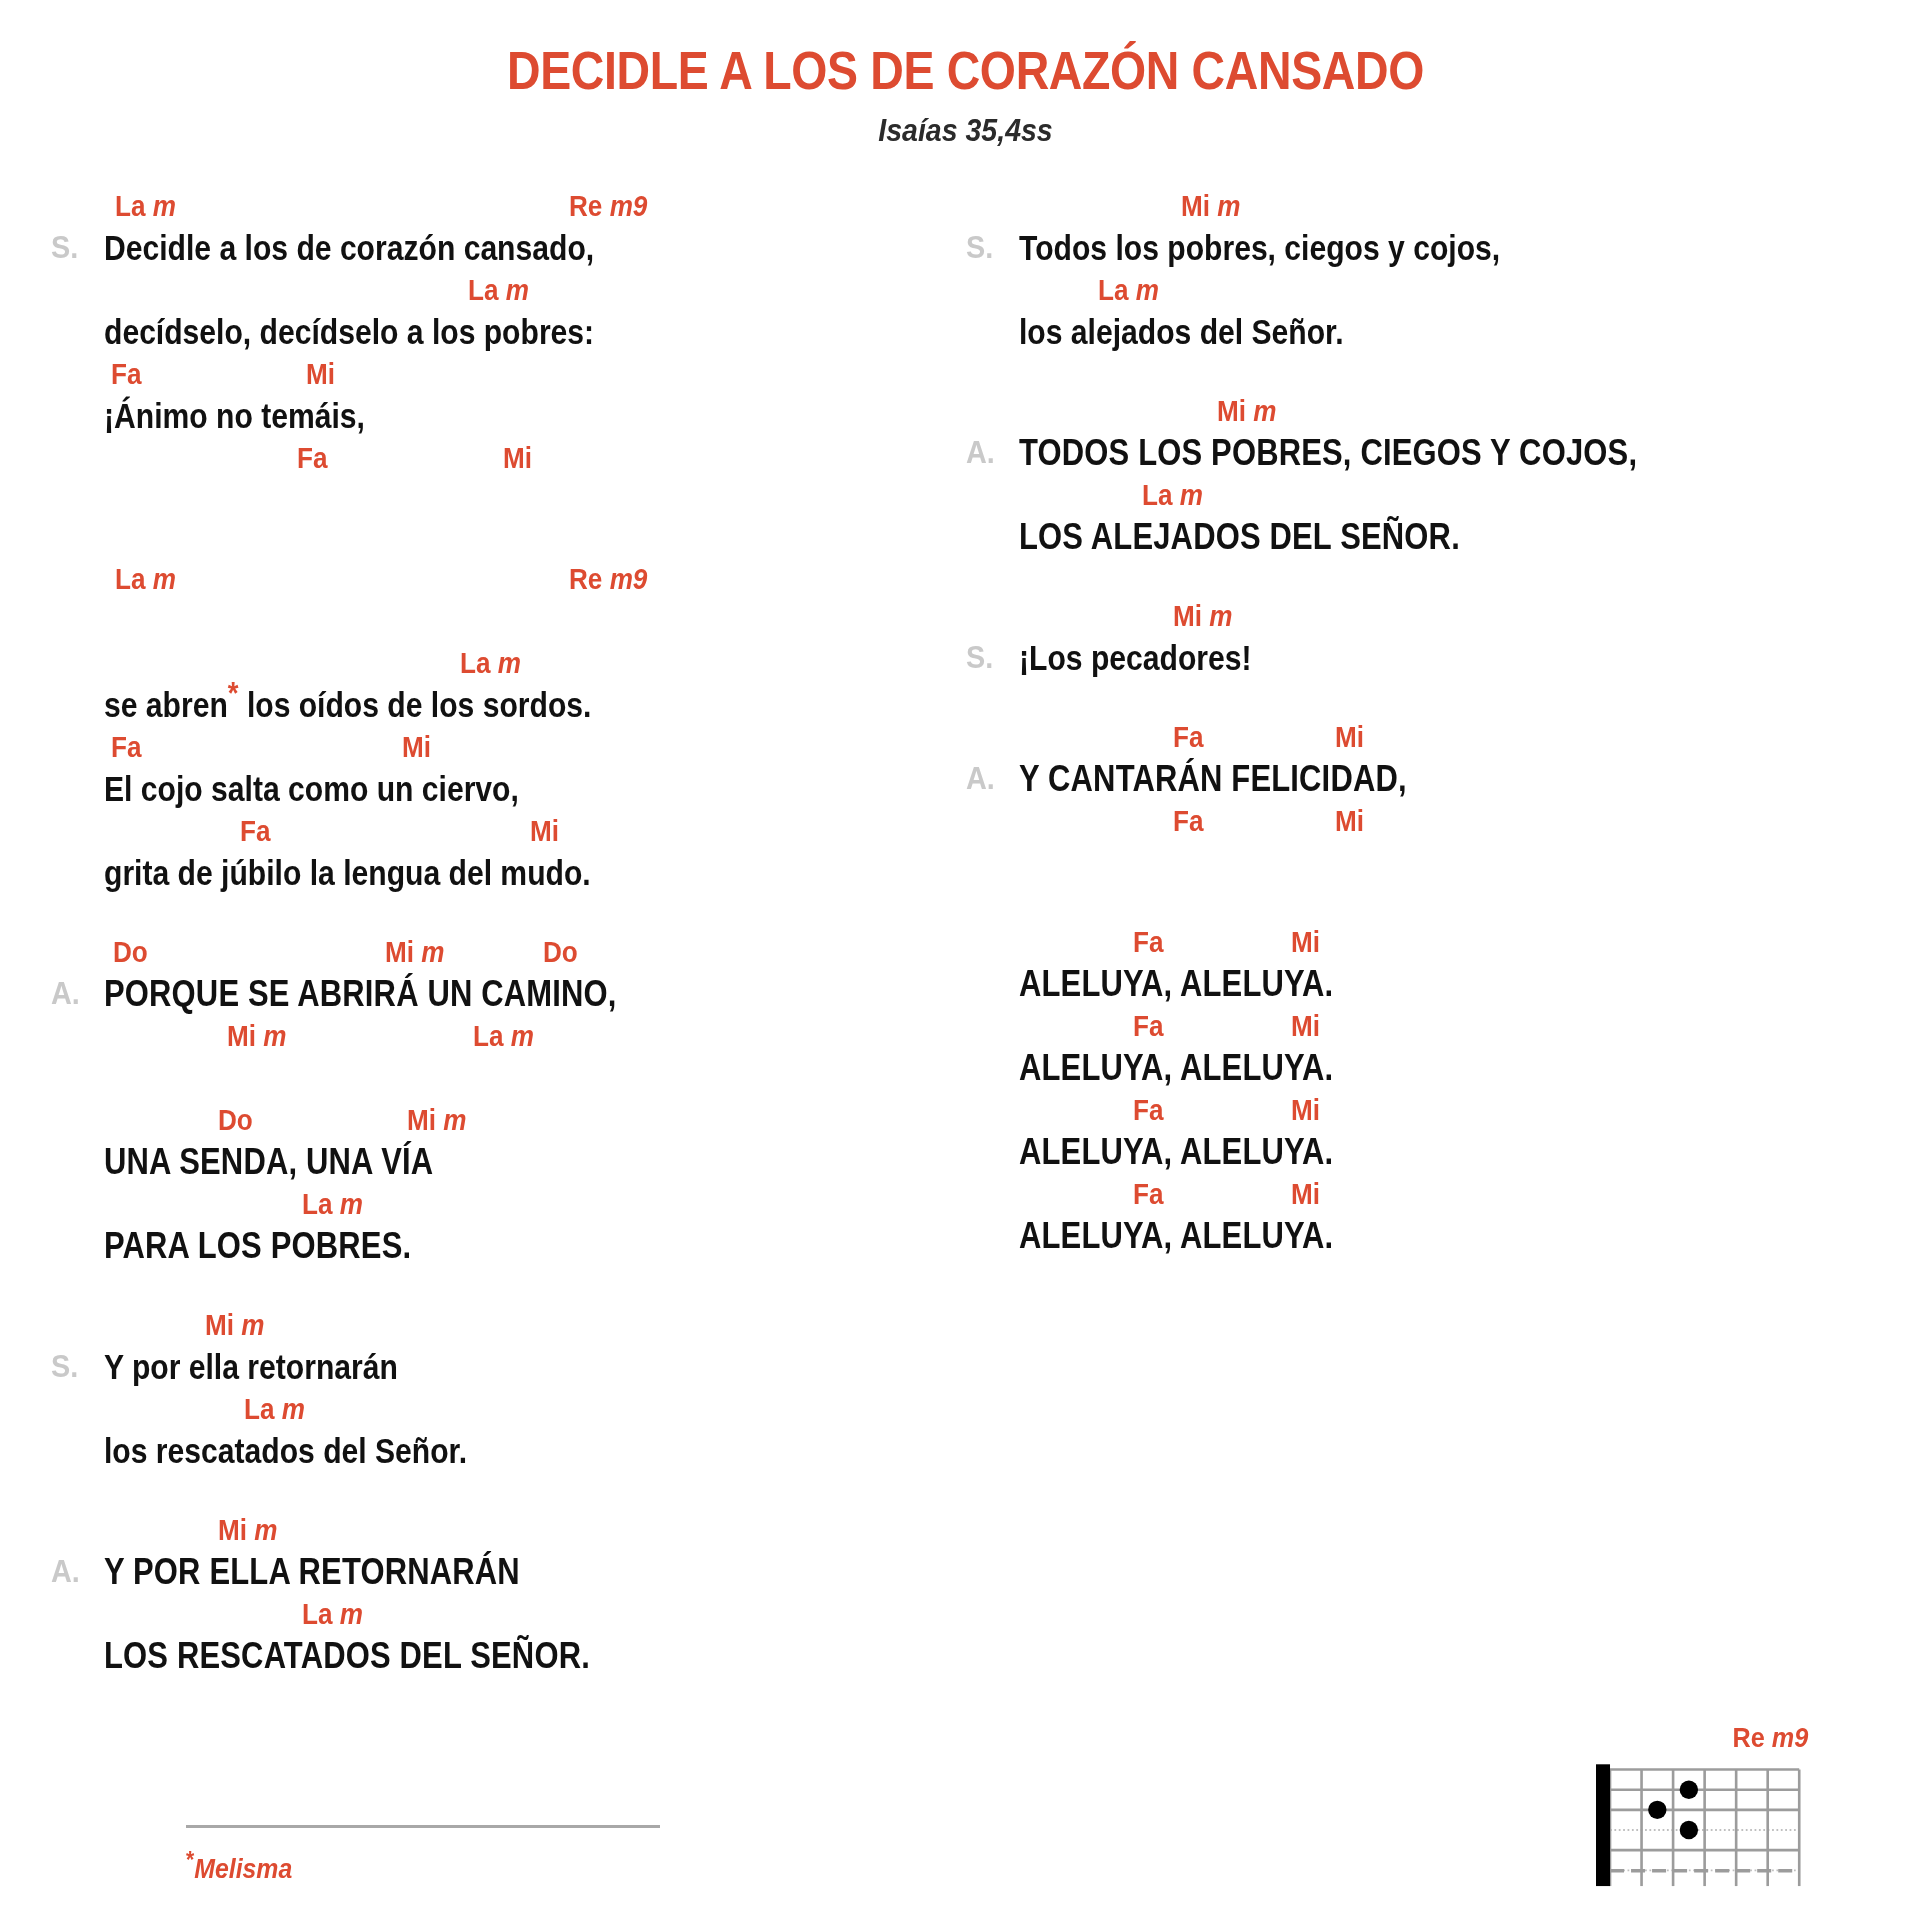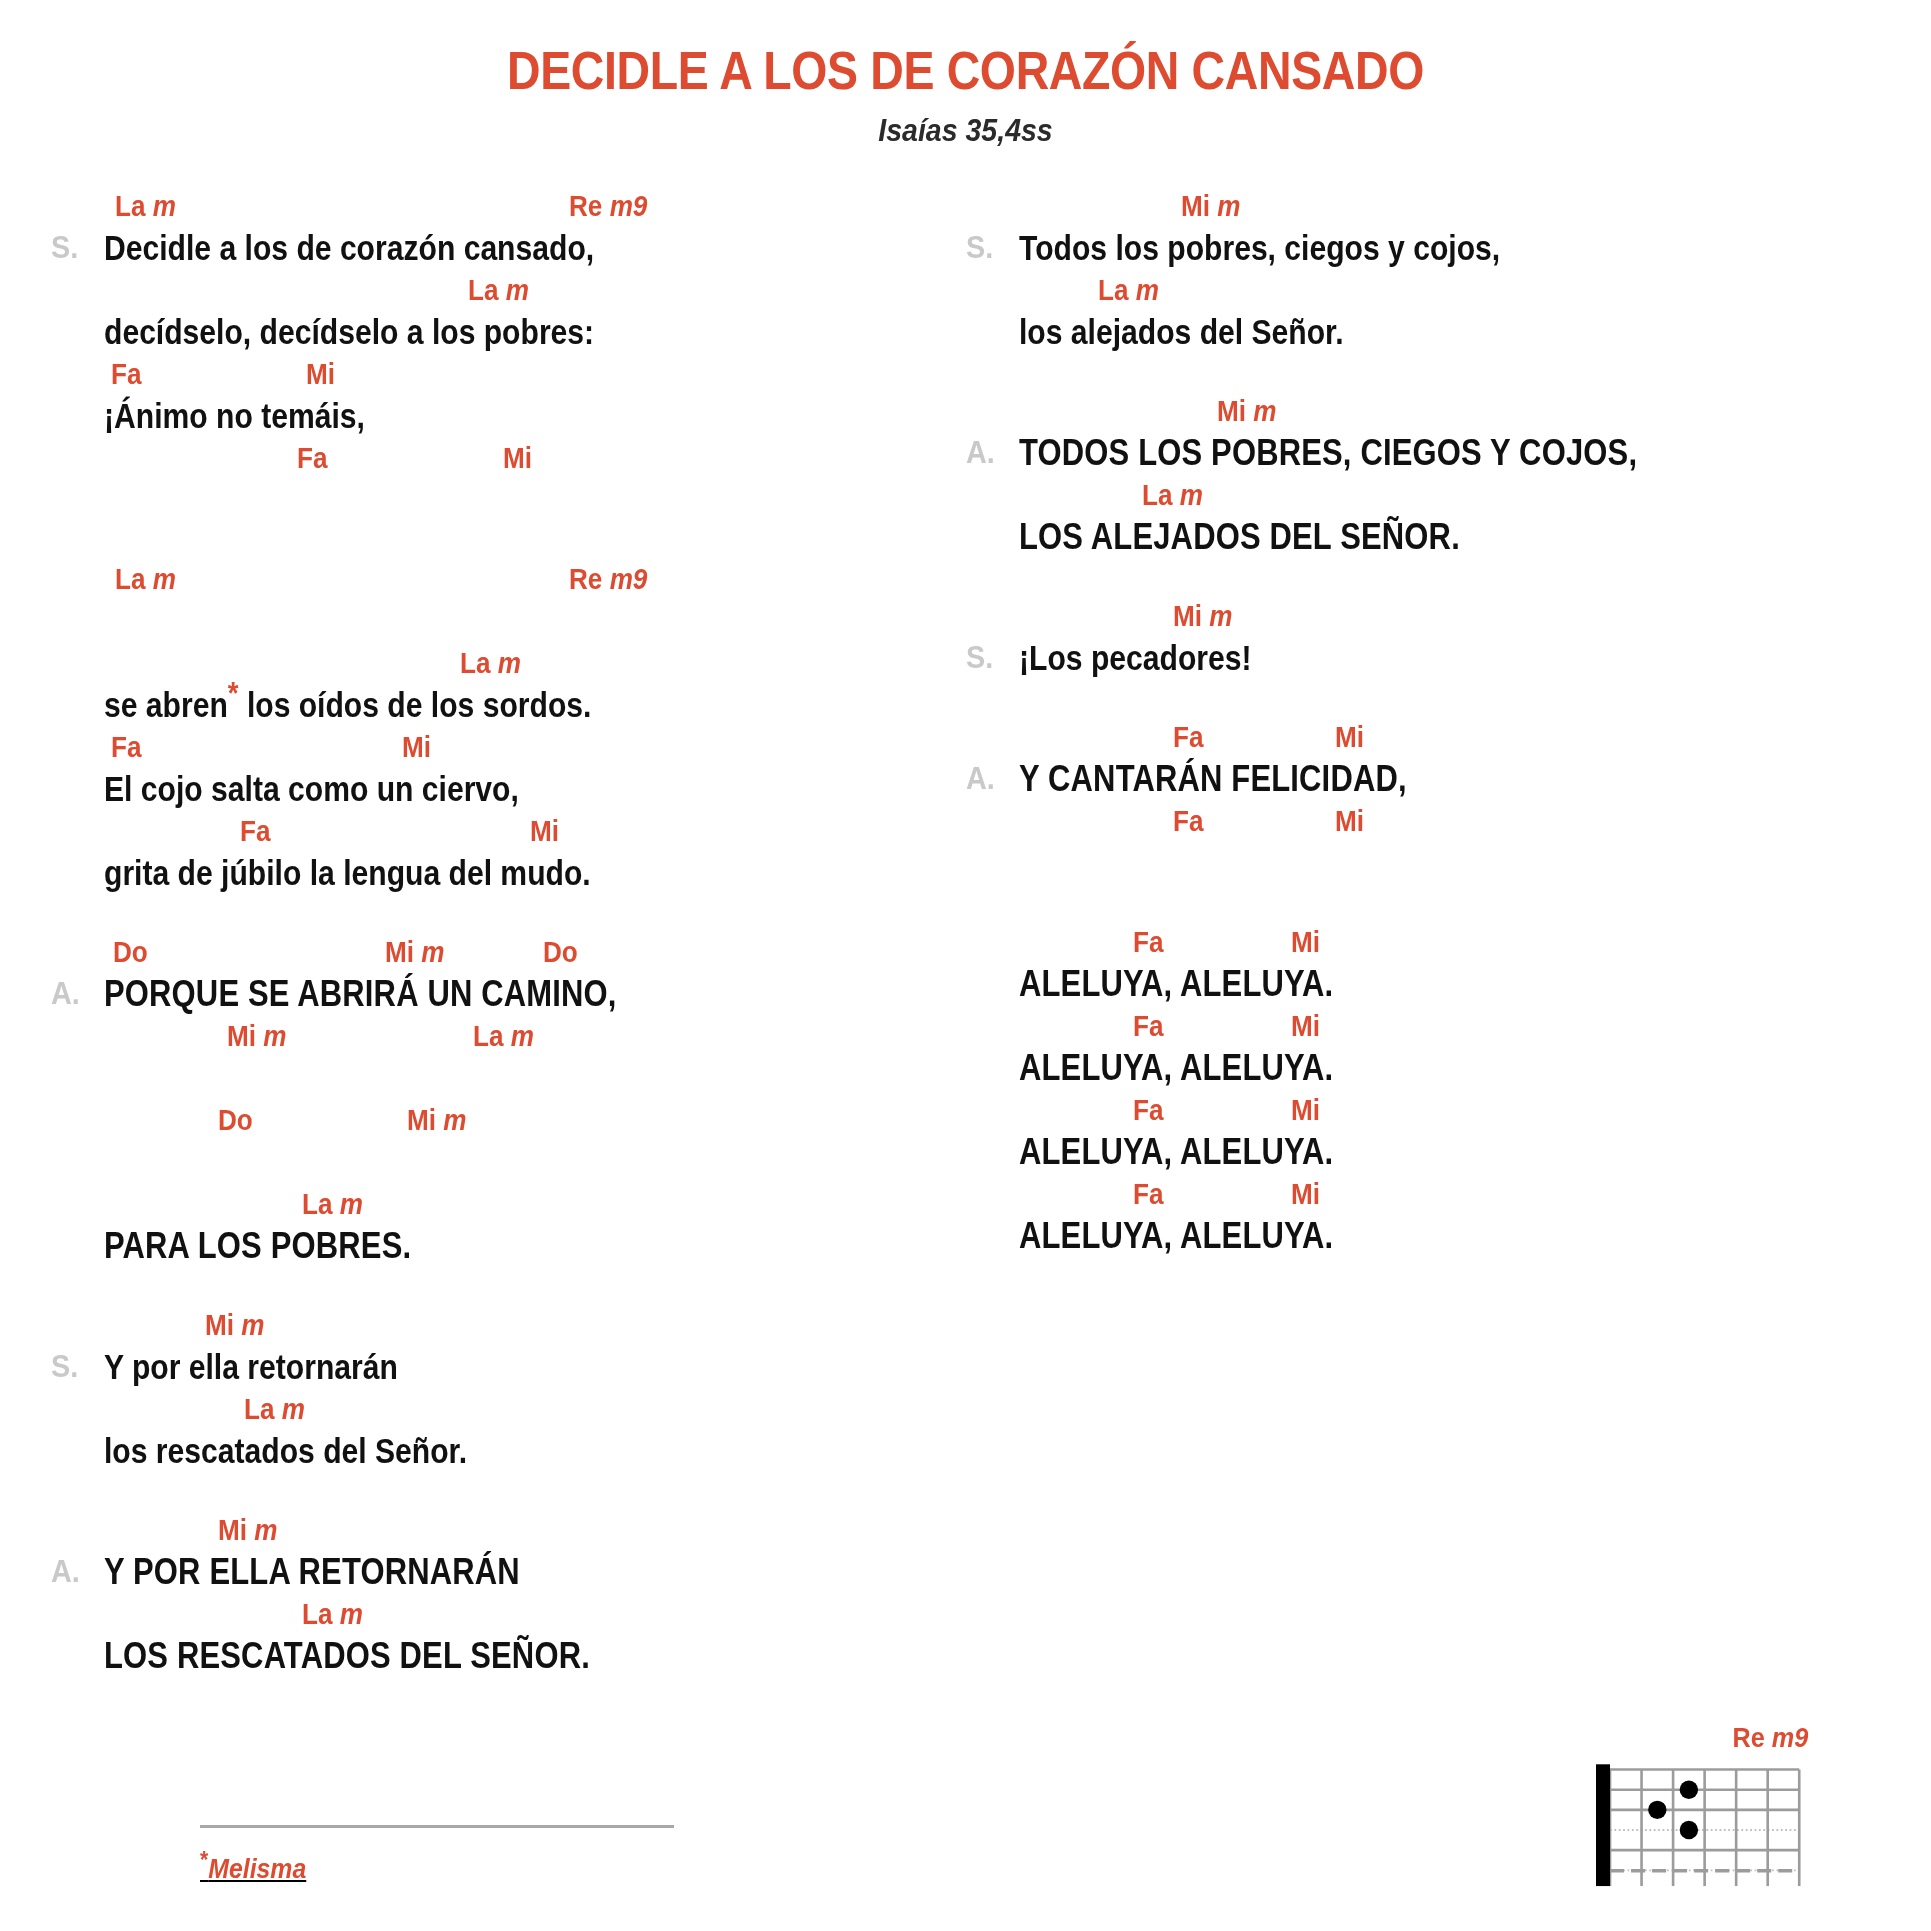--- a/index.html
+++ b/index.html
@@ -124,24 +124,23 @@
   .lyric.resp {
     font-size: 36px;
     font-weight: bold;
     letter-spacing: 0.2px;
   }
   .ast { color: #DD4B31; font-size: 32px; vertical-align: super; line-height: 0; }
 
   
   .footnote-area {
     position: absolute;
-    left: 200px;
+    left: 186px;
     bottom: 46px;
     width: 492px;
-    text-decoration: underline;
   }
   .footnote-rule {
     width: 474px;
     height: 2.6px;
     background: #A8A8A8;
   }
   .footnote-text {
     margin-top: 19.3px;
     color: #DD4B31;
     font-size: 27px;
@@ -270,20 +269,23 @@
           <div class="line">
             <div class="chordrow">
               <span class="chord" style="left: 123px;"><span>Mi</span>&nbsp;<span class="q">m</span></span>
               <span class="chord" style="left: 369px;"><span>La</span>&nbsp;<span class="q">m</span></span>
             </div>
           </div>
           <div class="line">
             <div class="chordrow">
               <span class="chord" style="left: 114px;"><span>Do</span></span>
               <span class="chord" style="left: 303px;"><span>Mi</span>&nbsp;<span class="q">m</span></span>
+            </div>
+            <div class="lyricrow">
+              <span class="lyric resp">UNA SENDA, UNA VÍA</span>
             </div>
           </div>
           <div class="line">
             <div class="chordrow">
               <span class="chord" style="left: 198px;"><span>La</span>&nbsp;<span class="q">m</span></span>
             </div>
             <div class="lyricrow">
               <span class="lyric resp">PARA LOS POBRES.</span>
             </div>
           </div>

